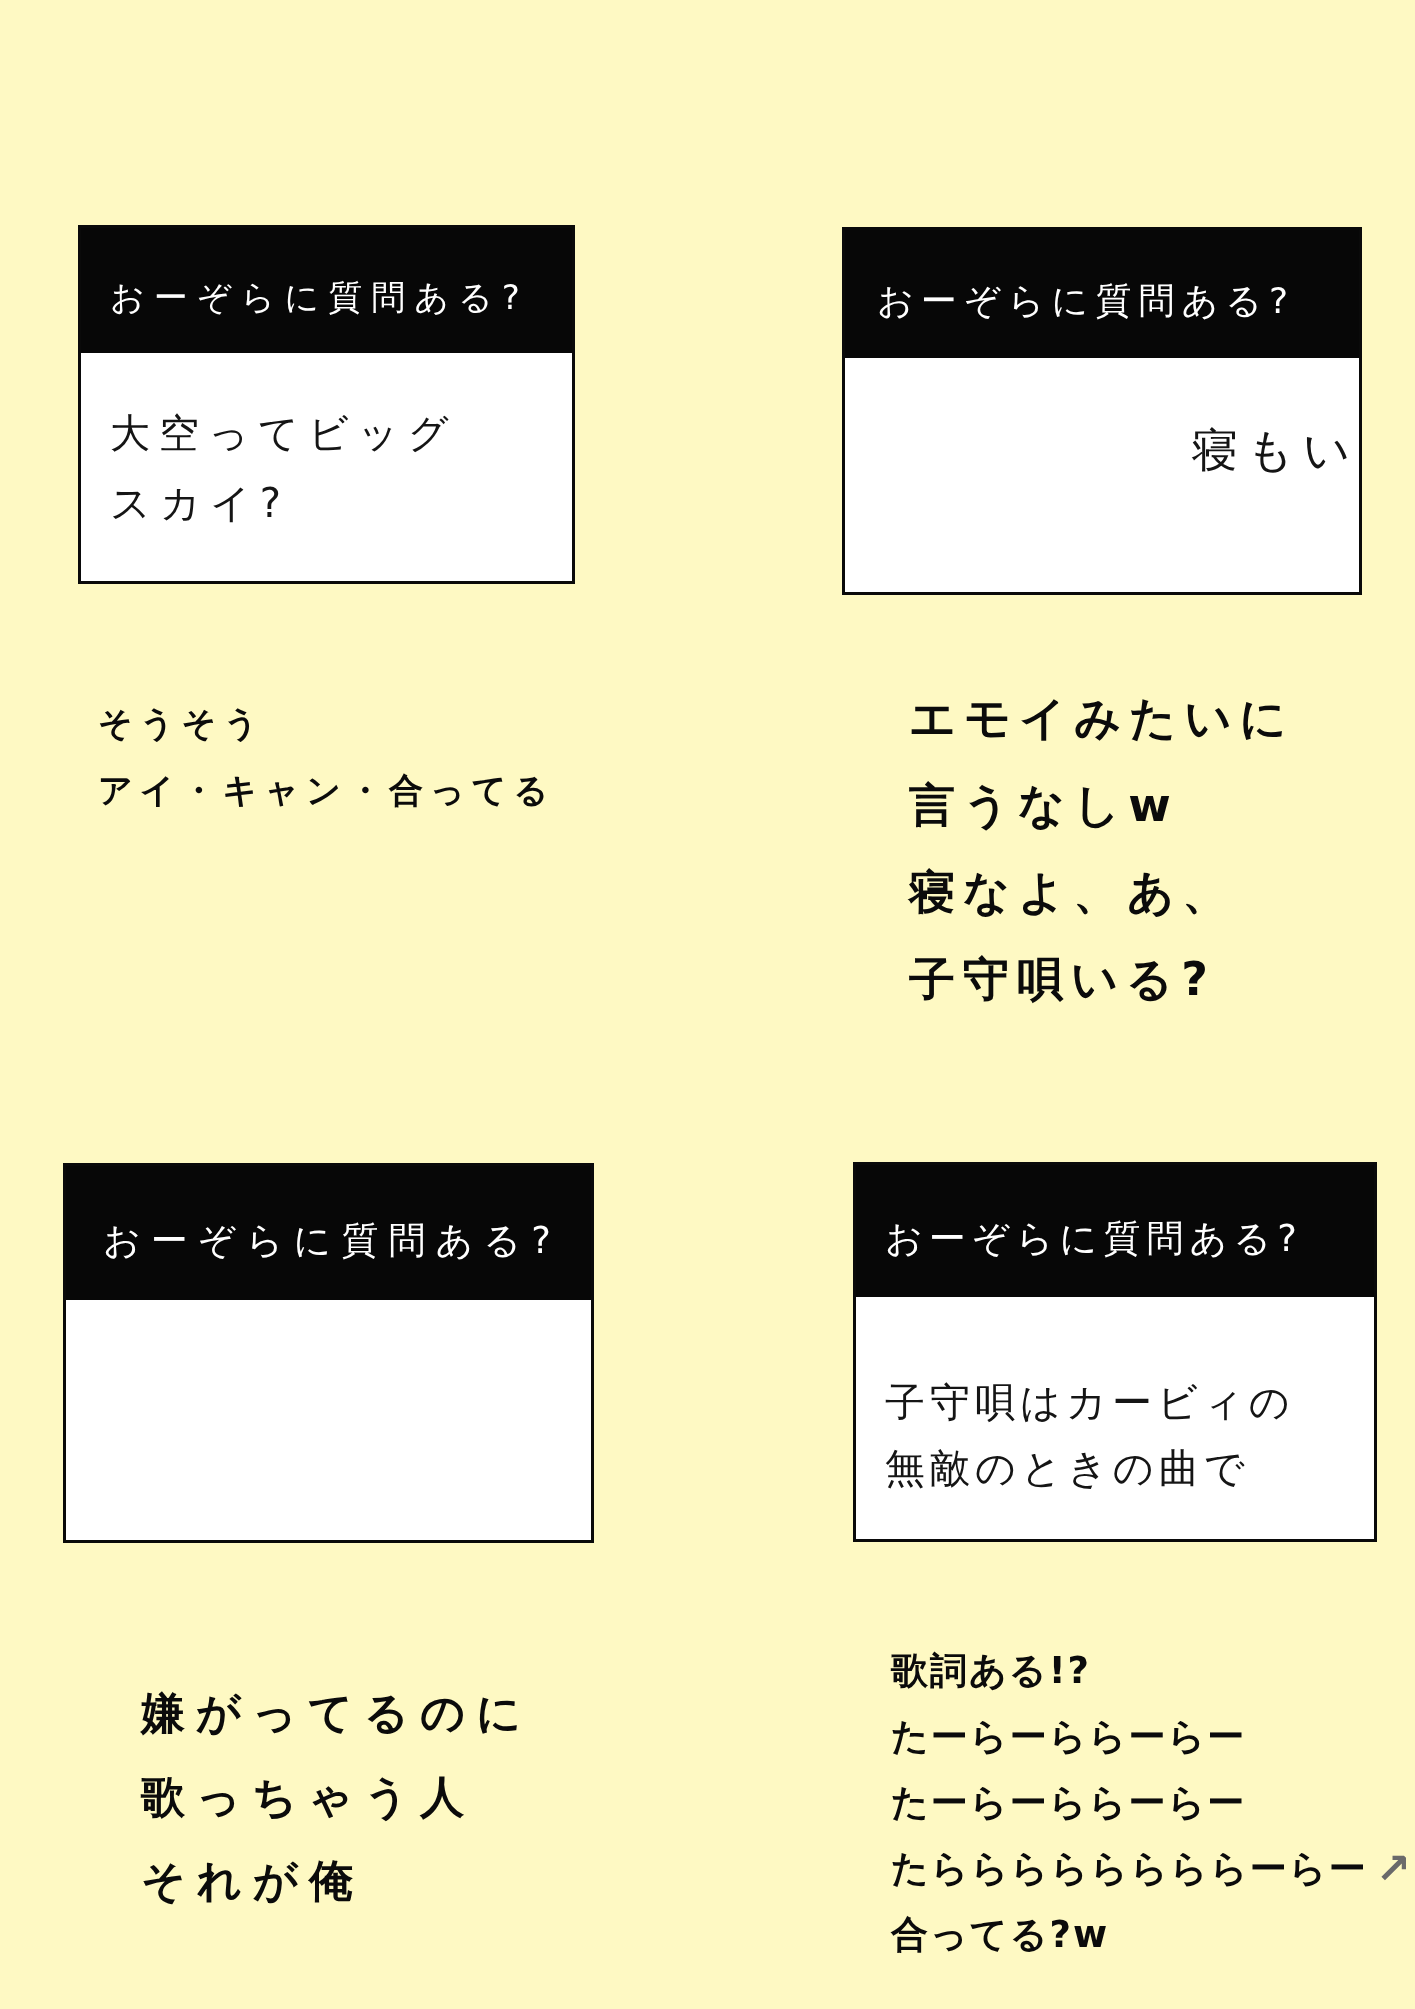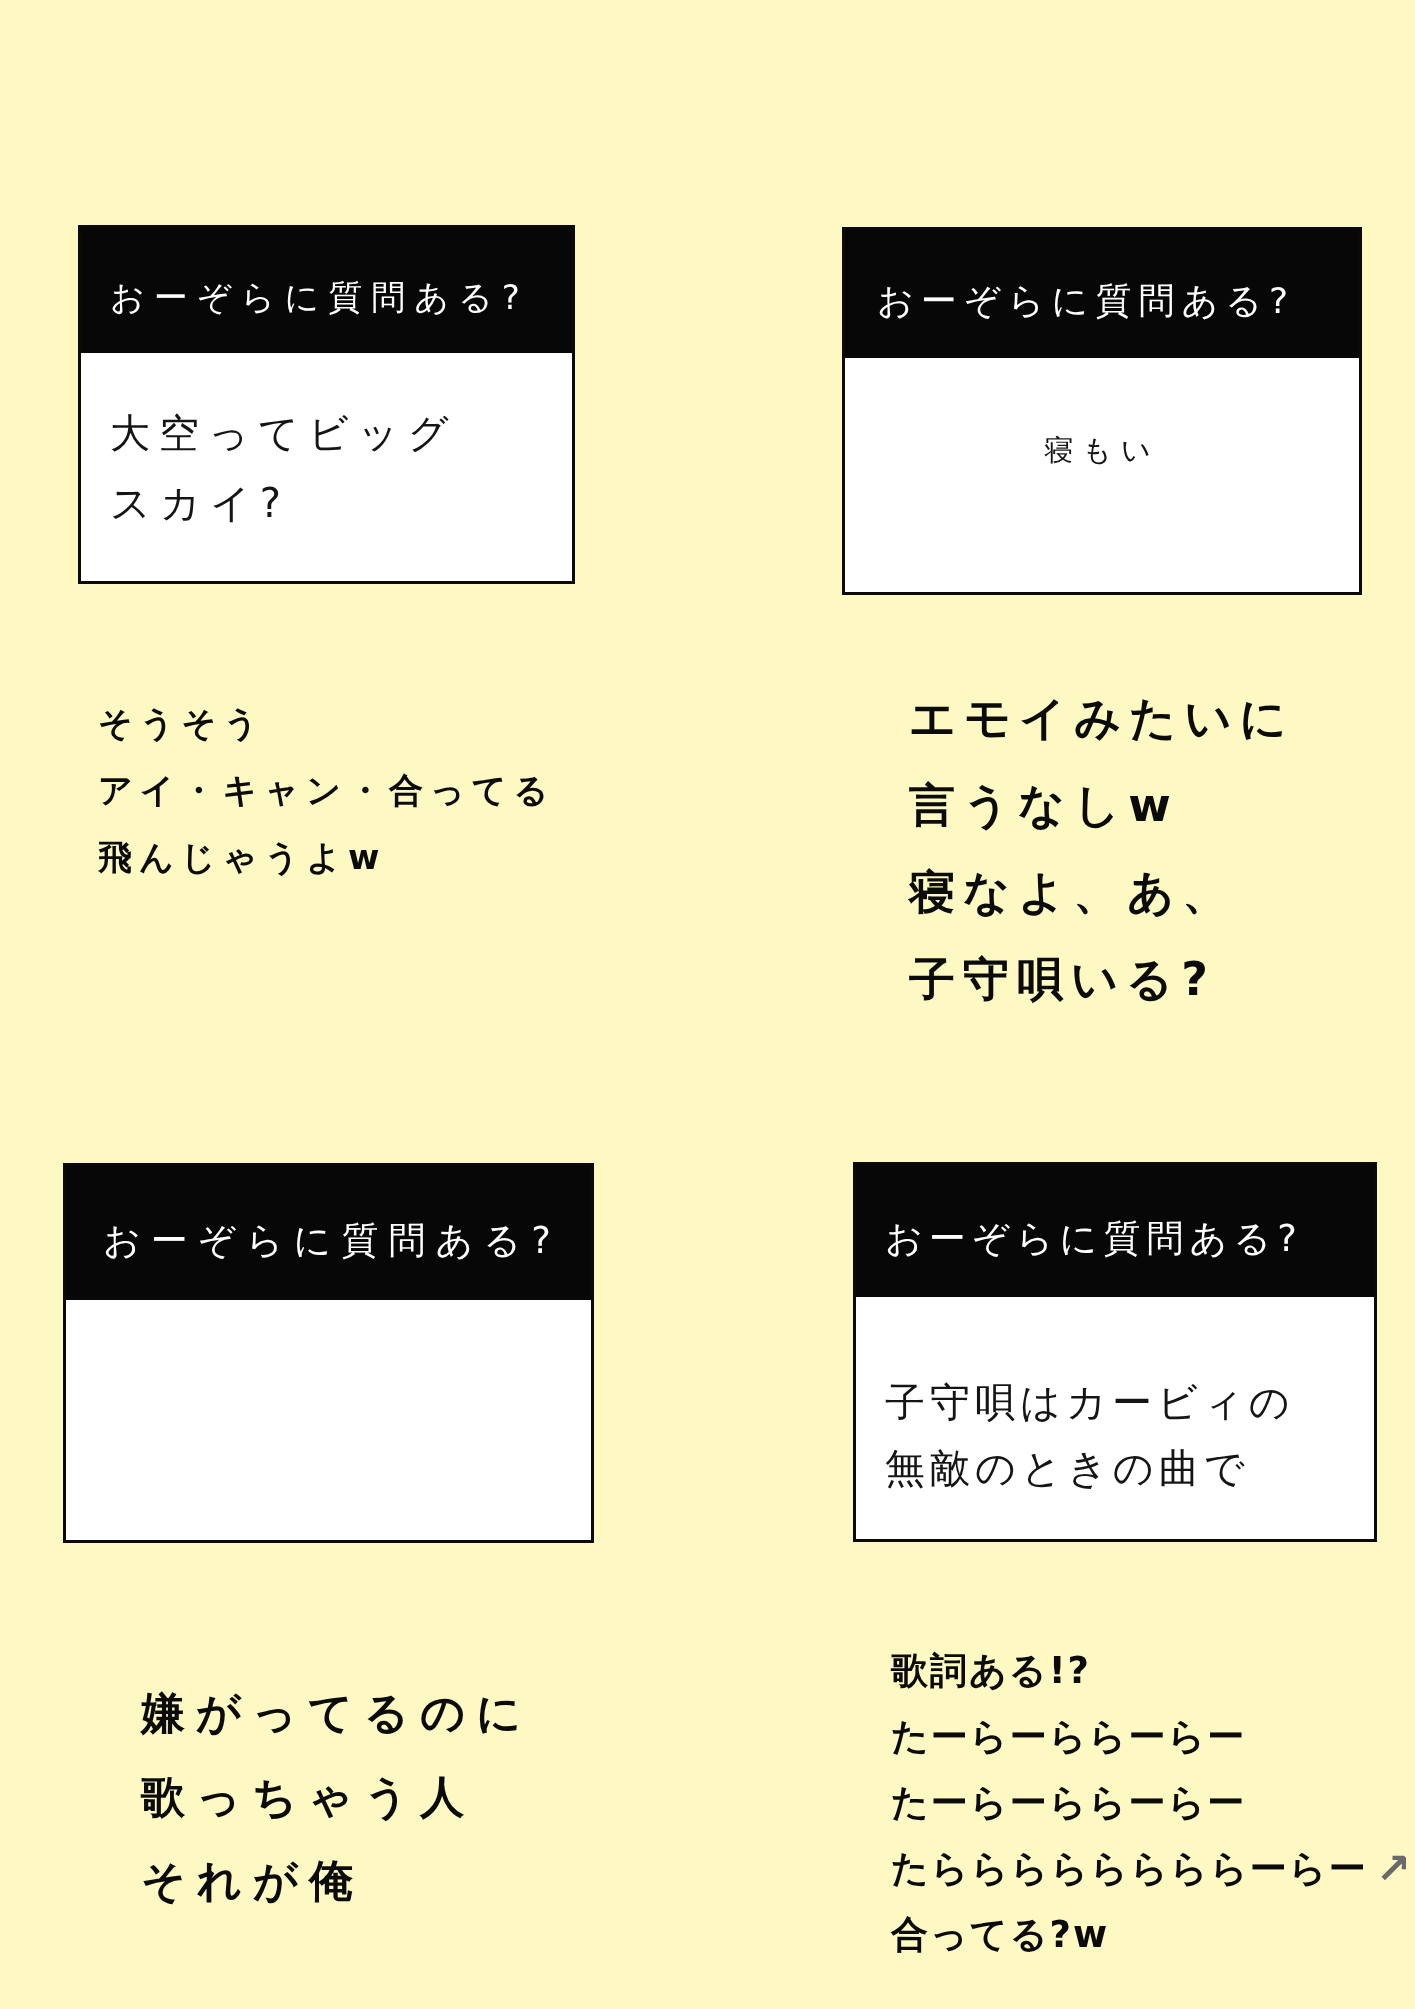--- a/index.html
+++ b/index.html
@@ -35,22 +35,22 @@
   }
 
   
   .card1 { left: 78px;  top: 225px;  width: 497px; height: 359px; }
   .card1 .card-header { height: 125px; padding: 14px 0 0 29px; font-size: 34px; letter-spacing: 9px; }
   .card1 .card-body   { padding: 45px 0 0 29px; font-size: 40px; letter-spacing: 9px; line-height: 70px; }
 
   
   .card2 { left: 842px;  top: 227px;  width: 520px; height: 368px; }
   .card2 .card-header { height: 128px; padding: 14px 0 0 32px; font-size: 36px; letter-spacing: 7px; }
-  .card2 .card-body   { height: 186px; display: flex; align-items: center; justify-content: center;
-                        font-size: 29px; letter-spacing: 9px; }
+  .card2 .card-body   { height: 186px; display: flex; align-items: center; justify-content: flex-end;
+                        font-size: 46px; letter-spacing: 9px; }
 
   
   .card3 { left: 63px;  top: 1163px; width: 531px; height: 380px; }
   .card3 .card-header { height: 134px; padding: 16px 0 0 37px; font-size: 37px; letter-spacing: 10px; }
   .card3 .card-body   { padding: 70px 0 0 60px; font-size: 41px; letter-spacing: 7px; line-height: 66px; }
 
   
   .card4 { left: 853px; top: 1162px; width: 524px; height: 380px; }
   .card4 .card-header { height: 132px; padding: 16px 0 0 29px; font-size: 37px; letter-spacing: 6px; }
   .card4 .card-body   { padding: 72px 0 0 29px; font-size: 40px; letter-spacing: 5px; line-height: 66px; }
@@ -98,21 +98,20 @@
       <span>おーぞらに質問ある?</span>
     </div>
     <div class="card-body">
       <div>寝もい</div>
     </div>
   </div>
 
   <div class="answer answer1">
     <div>そうそう</div>
     <div>アイ・キャン・合ってる</div>
-    <div>飛んじゃうよw</div>
   </div>
 
   <div class="answer answer2">
     <div>エモイみたいに</div>
     <div>言うなしw</div>
     <div>寝なよ、あ、</div>
     <div>子守唄いる?</div>
   </div>
 
   <div class="card card3">

